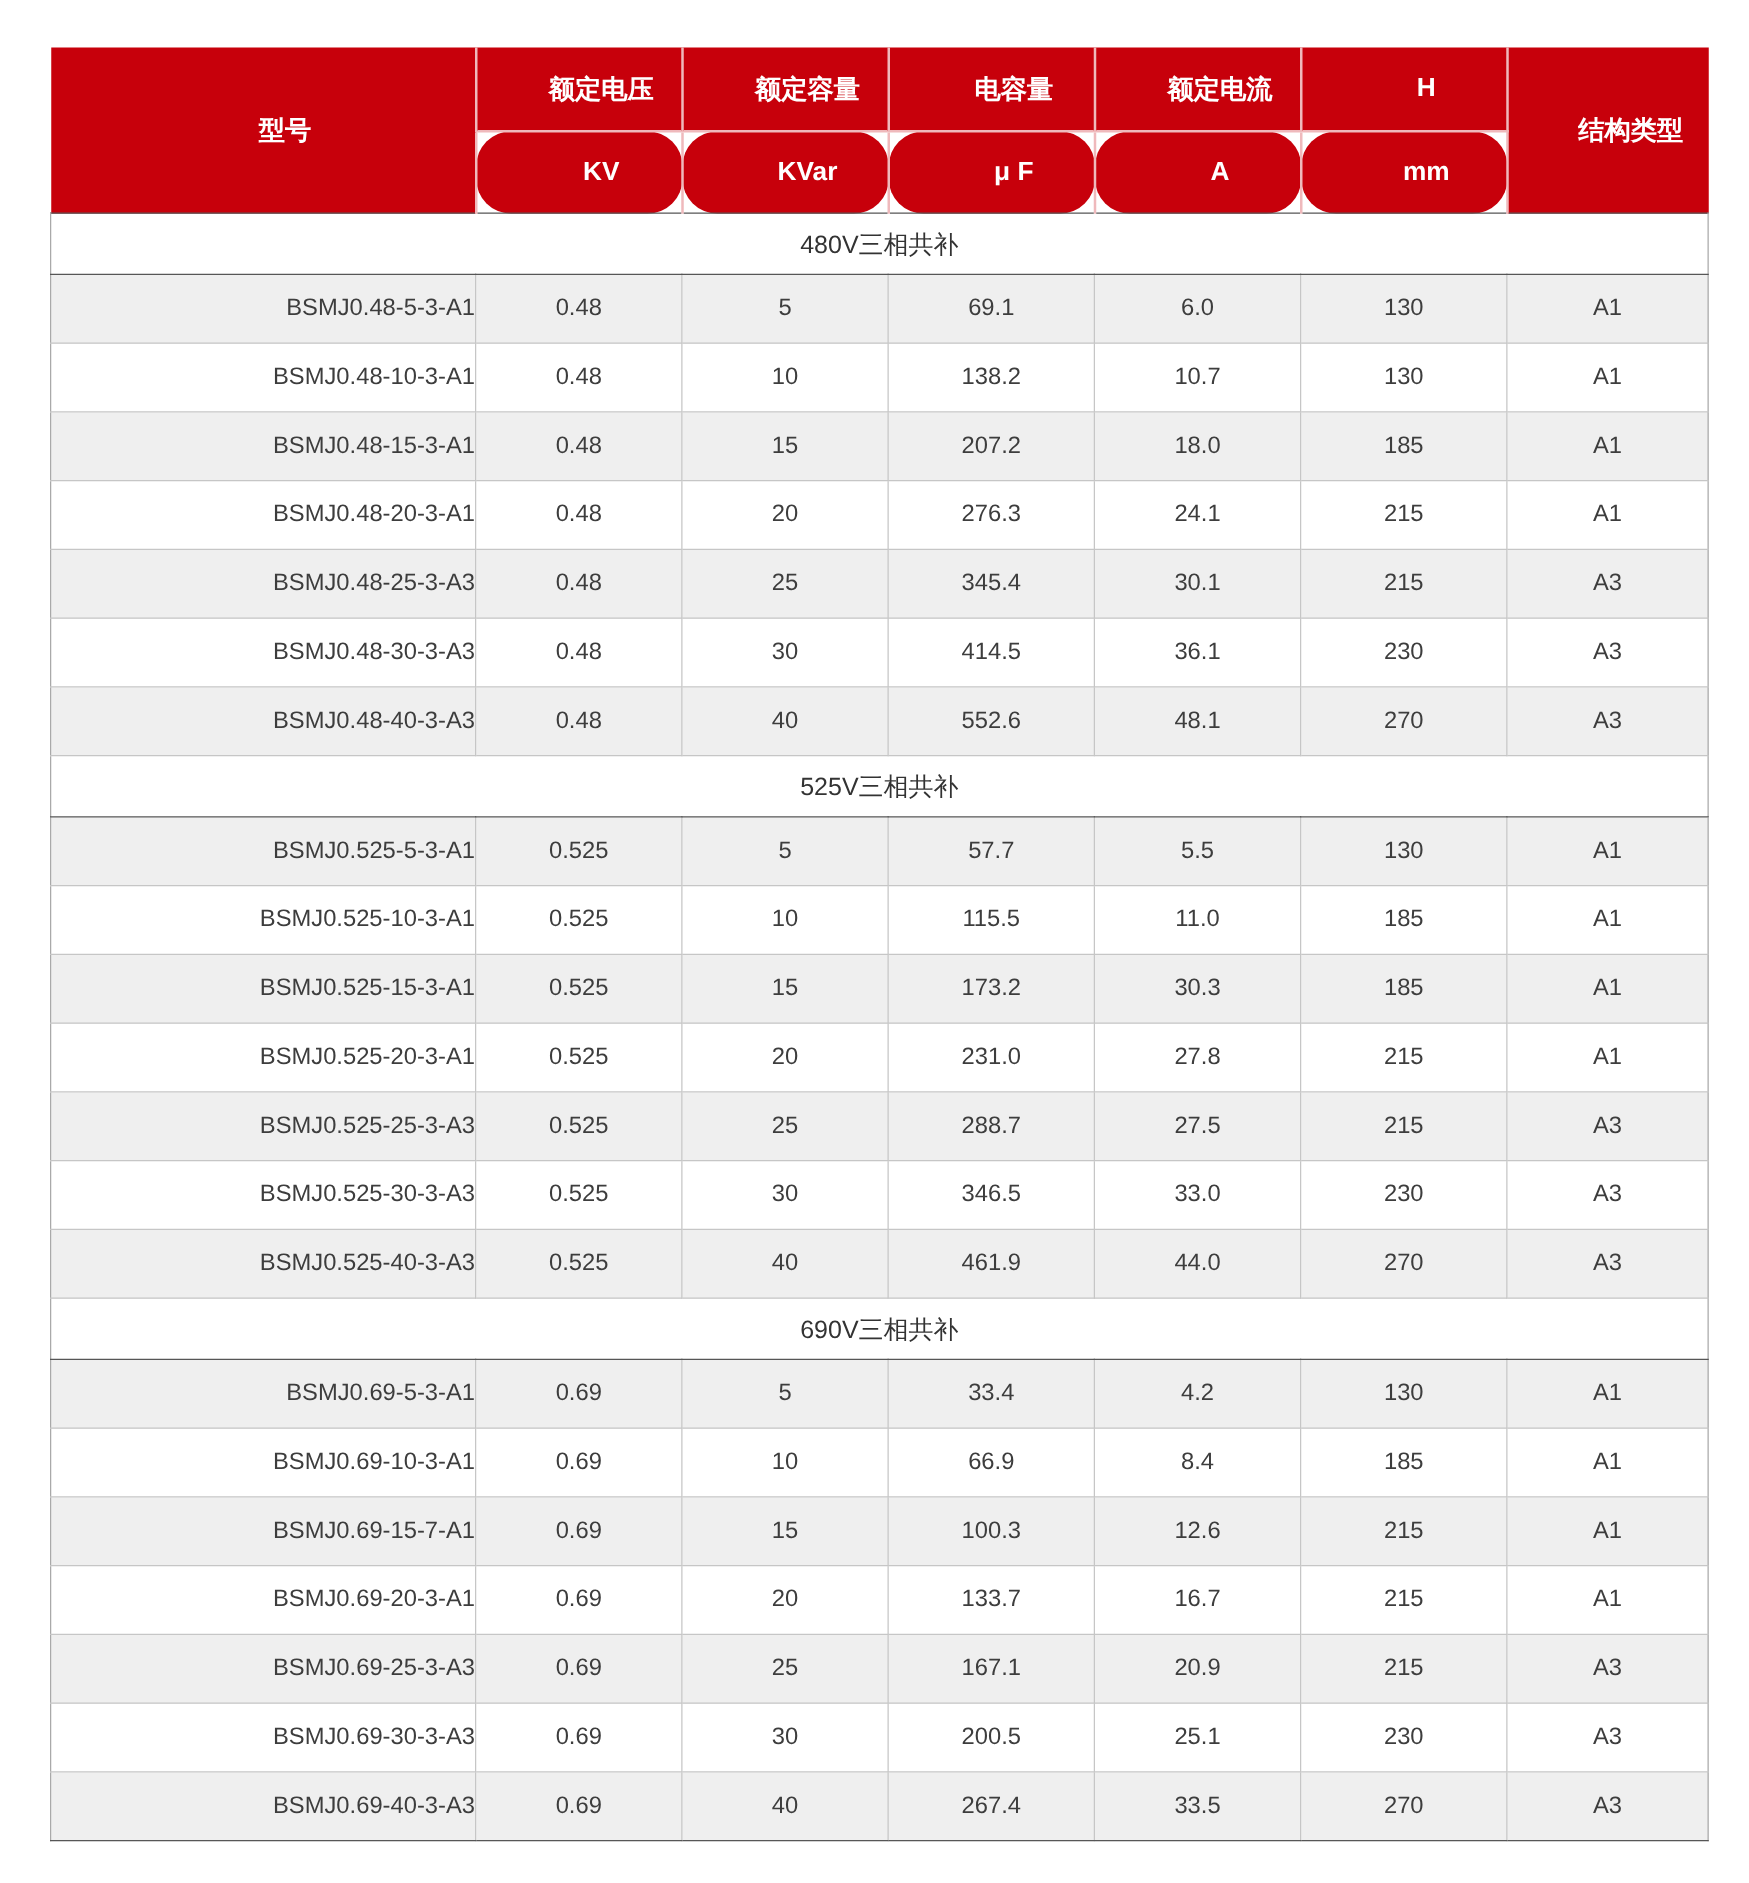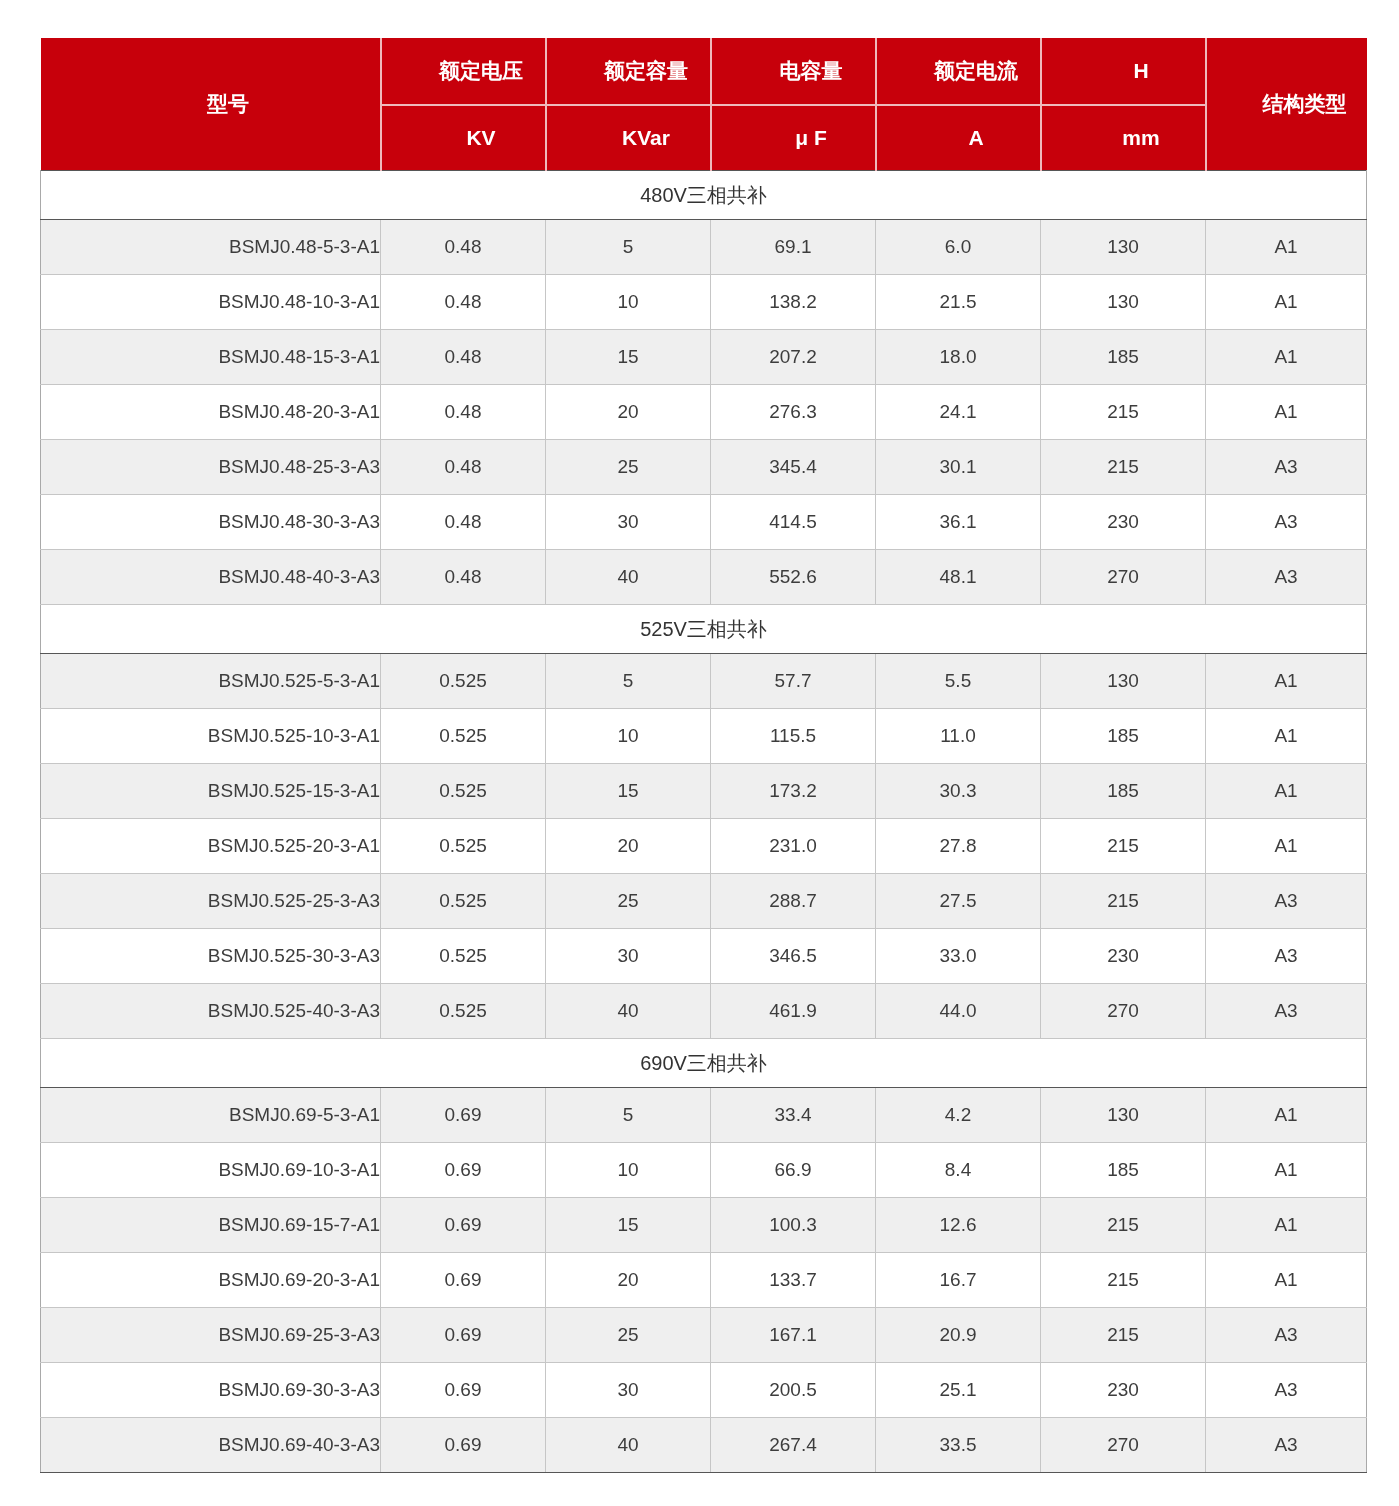--- a/index.html
+++ b/index.html
@@ -11,21 +11,21 @@
   table.spec-table{
     position:absolute;left:40px;top:38px;width:1326px;
     border-collapse:collapse;table-layout:fixed;
   }
   
   thead th{
     background:#c7000b;color:#ffffff;font-weight:bold;font-size:21px;
     padding:0;vertical-align:middle;text-align:center;
   }
   thead tr.hdr-top th{height:66px;}
-  thead tr.hdr-units th{height:64px;}
+  thead tr.hdr-units th{height:64px;border-radius:28px;}
   thead th{border:0 solid #c7000b;padding-left:36px;}
   thead th.divided{border-left:2px solid #efb9bc;}
   thead tr.hdr-units th{border-top:2px solid #efb9bc;border-left:2px solid #efb9bc;}
   thead tr.hdr-units th:first-child{border-left:2px solid #efb9bc;}
   
   tbody td{
     border:1px solid #c6c6c6;color:#3d3d3d;font-size:19px;
     vertical-align:middle;padding:0;
   }
   tbody tr.data-row{height:55px;}
@@ -85,21 +85,21 @@
         <td class="val">69.1</td>
         <td class="val">6.0</td>
         <td class="val">130</td>
         <td class="val">A1</td>
       </tr>
       <tr class="data-row plain">
         <td class="model">BSMJ0.48-10-3-A1</td>
         <td class="val">0.48</td>
         <td class="val">10</td>
         <td class="val">138.2</td>
-        <td class="val">21.5</td>
+        <td class="val">10.7</td>
         <td class="val">130</td>
         <td class="val">A1</td>
       </tr>
       <tr class="data-row shade">
         <td class="model">BSMJ0.48-15-3-A1</td>
         <td class="val">0.48</td>
         <td class="val">15</td>
         <td class="val">207.2</td>
         <td class="val">18.0</td>
         <td class="val">185</td>

